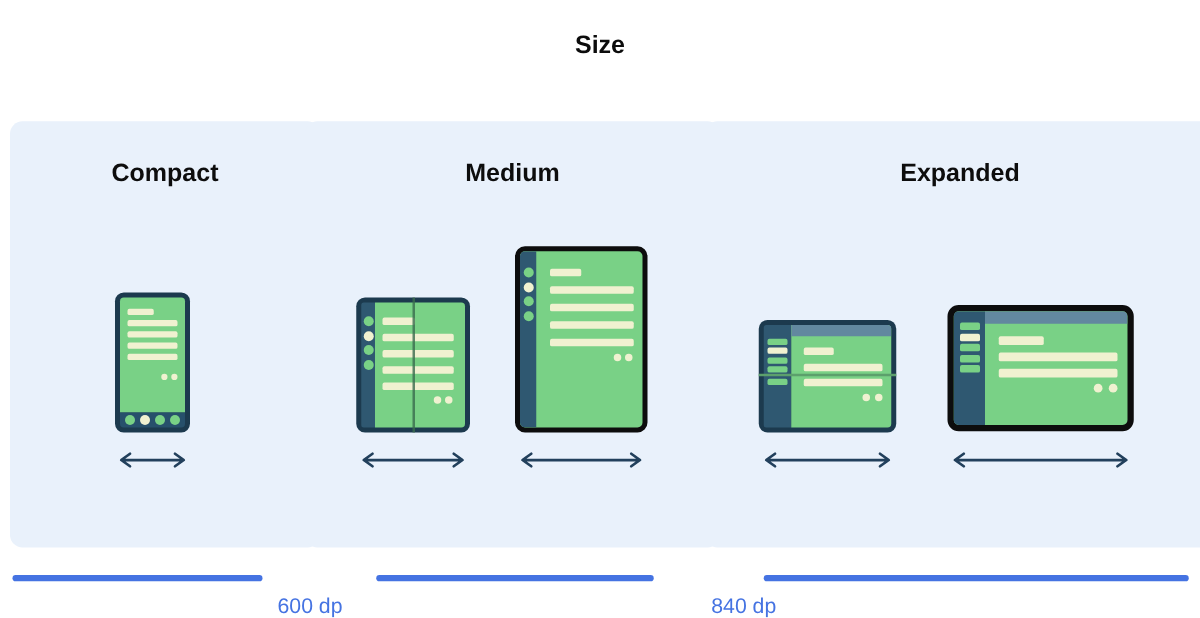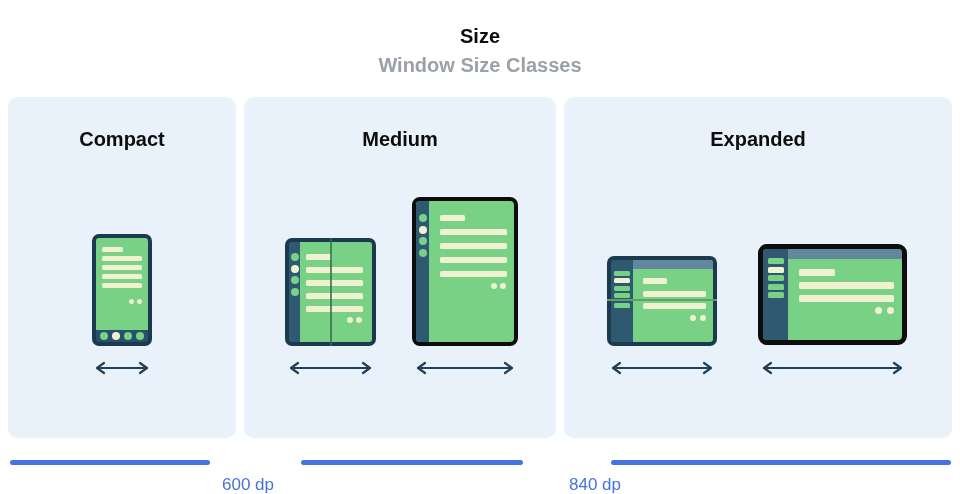--- a/index.html
+++ b/index.html
@@ -5,21 +5,21 @@
   html,body{margin:0;padding:0;background:#fff;}
   .canvas{position:relative;width:960px;height:494px;background:#fff;overflow:hidden;
           font-family:"Liberation Sans",sans-serif;}
 
   
   .hdr{position:absolute;top:25px;left:0;right:0;text-align:center;}
   .title{font-size:20px;font-weight:bold;color:#0c0c0c;line-height:22px;}
   .subtitle{font-size:20px;font-weight:bold;color:var(--subtitle-gray,#9BA1A8);line-height:22px;margin-top:7px;}
 
   
-  .panel{position:absolute;top:97px;height:341px;background:var(--panel-bg,#E9F1FB);border-radius:10px;}
+  .panel{position:absolute;top:97px;height:341px;background:var(--panel-bg,#E9F1FB);border-radius:10px;padding-left:20px;}
   #panel-compact{left:8px;width:228px;}
   #panel-medium{left:244px;width:312px;}
   #panel-expanded{left:564px;width:388px;}
   .panel-label{position:absolute;top:31px;left:0;right:0;text-align:center;
                font-size:20px;font-weight:bold;color:#0d0d0d;margin:0;}
 
   
   .device{position:absolute;box-sizing:border-box;}
   .device *{box-sizing:border-box;}
   .ln{background:var(--content-cream,#F0F1D0);border-radius:1.5px;}
@@ -119,21 +119,20 @@
   #bp-600{left:222px;}
   #bp-840{left:530px;margin-left:39px;}
 </style>
 </head>
 <body>
 
 <div class="canvas">
 
   <div class="hdr">
     <div class="title">Size</div>
-    <div class="subtitle">Window Size Classes</div>
   </div>
 
   <section class="panel" id="panel-compact">
     <h2 class="panel-label">Compact</h2>
 
     <div class="device phone">
       <div class="screen">
         <div class="ln s"></div>
         <div class="ln l"></div>
         <div class="ln l"></div>

